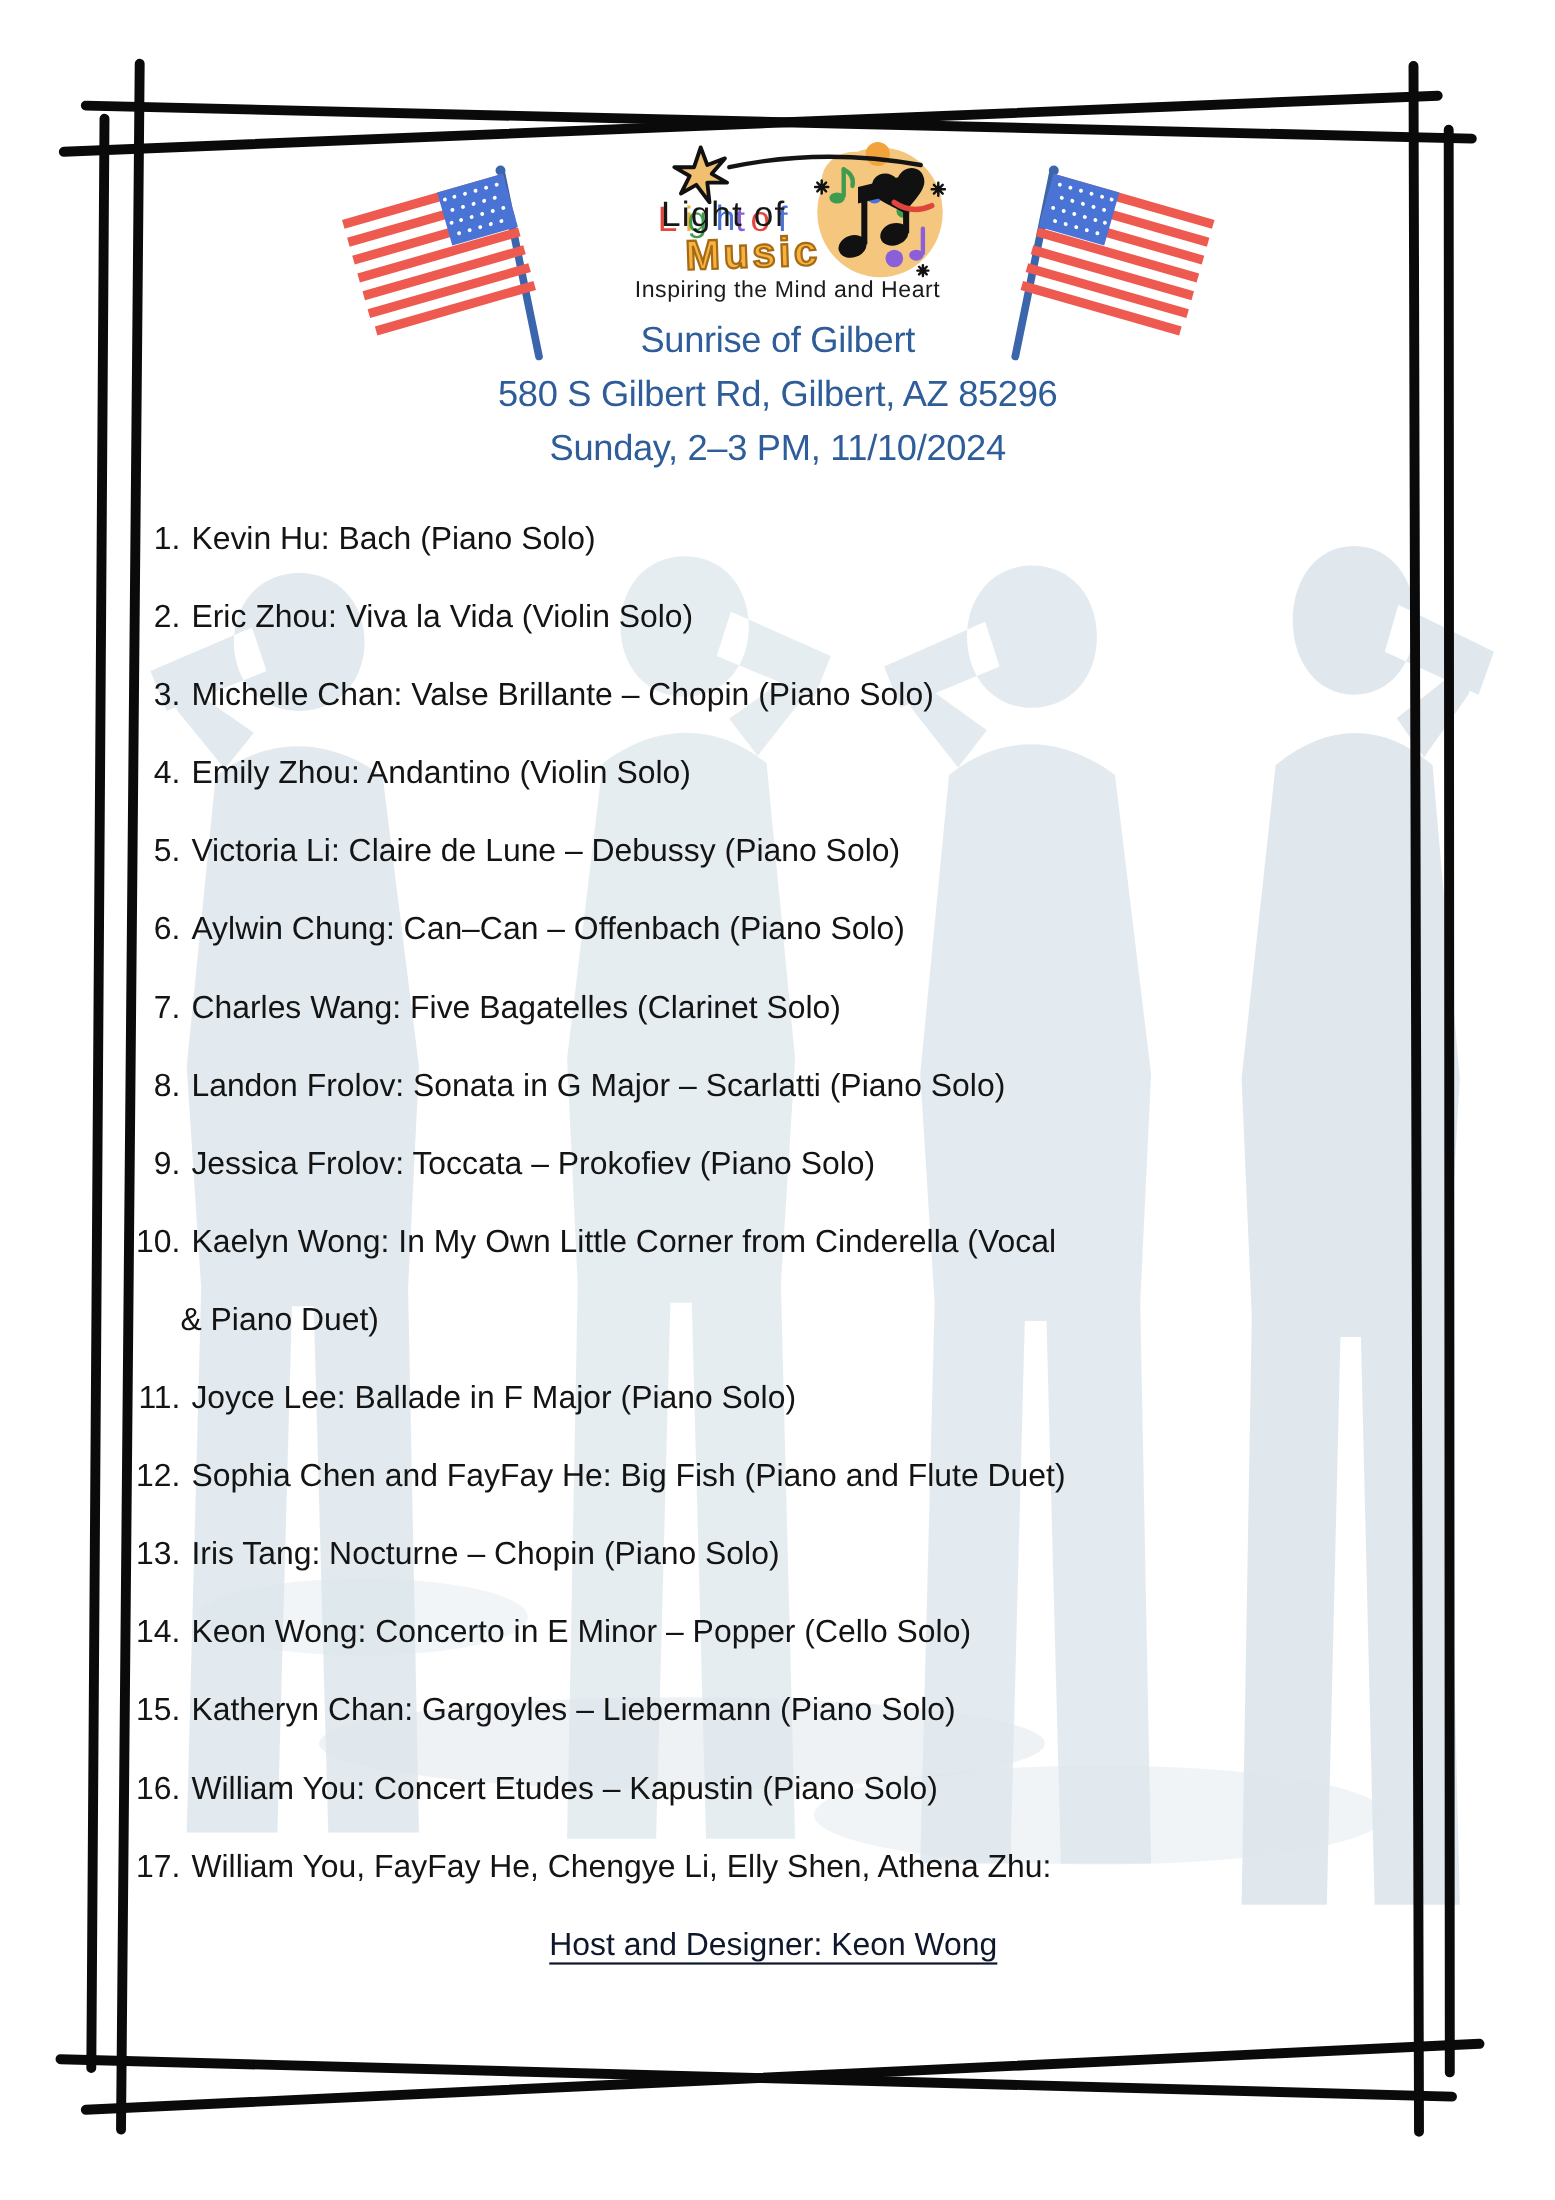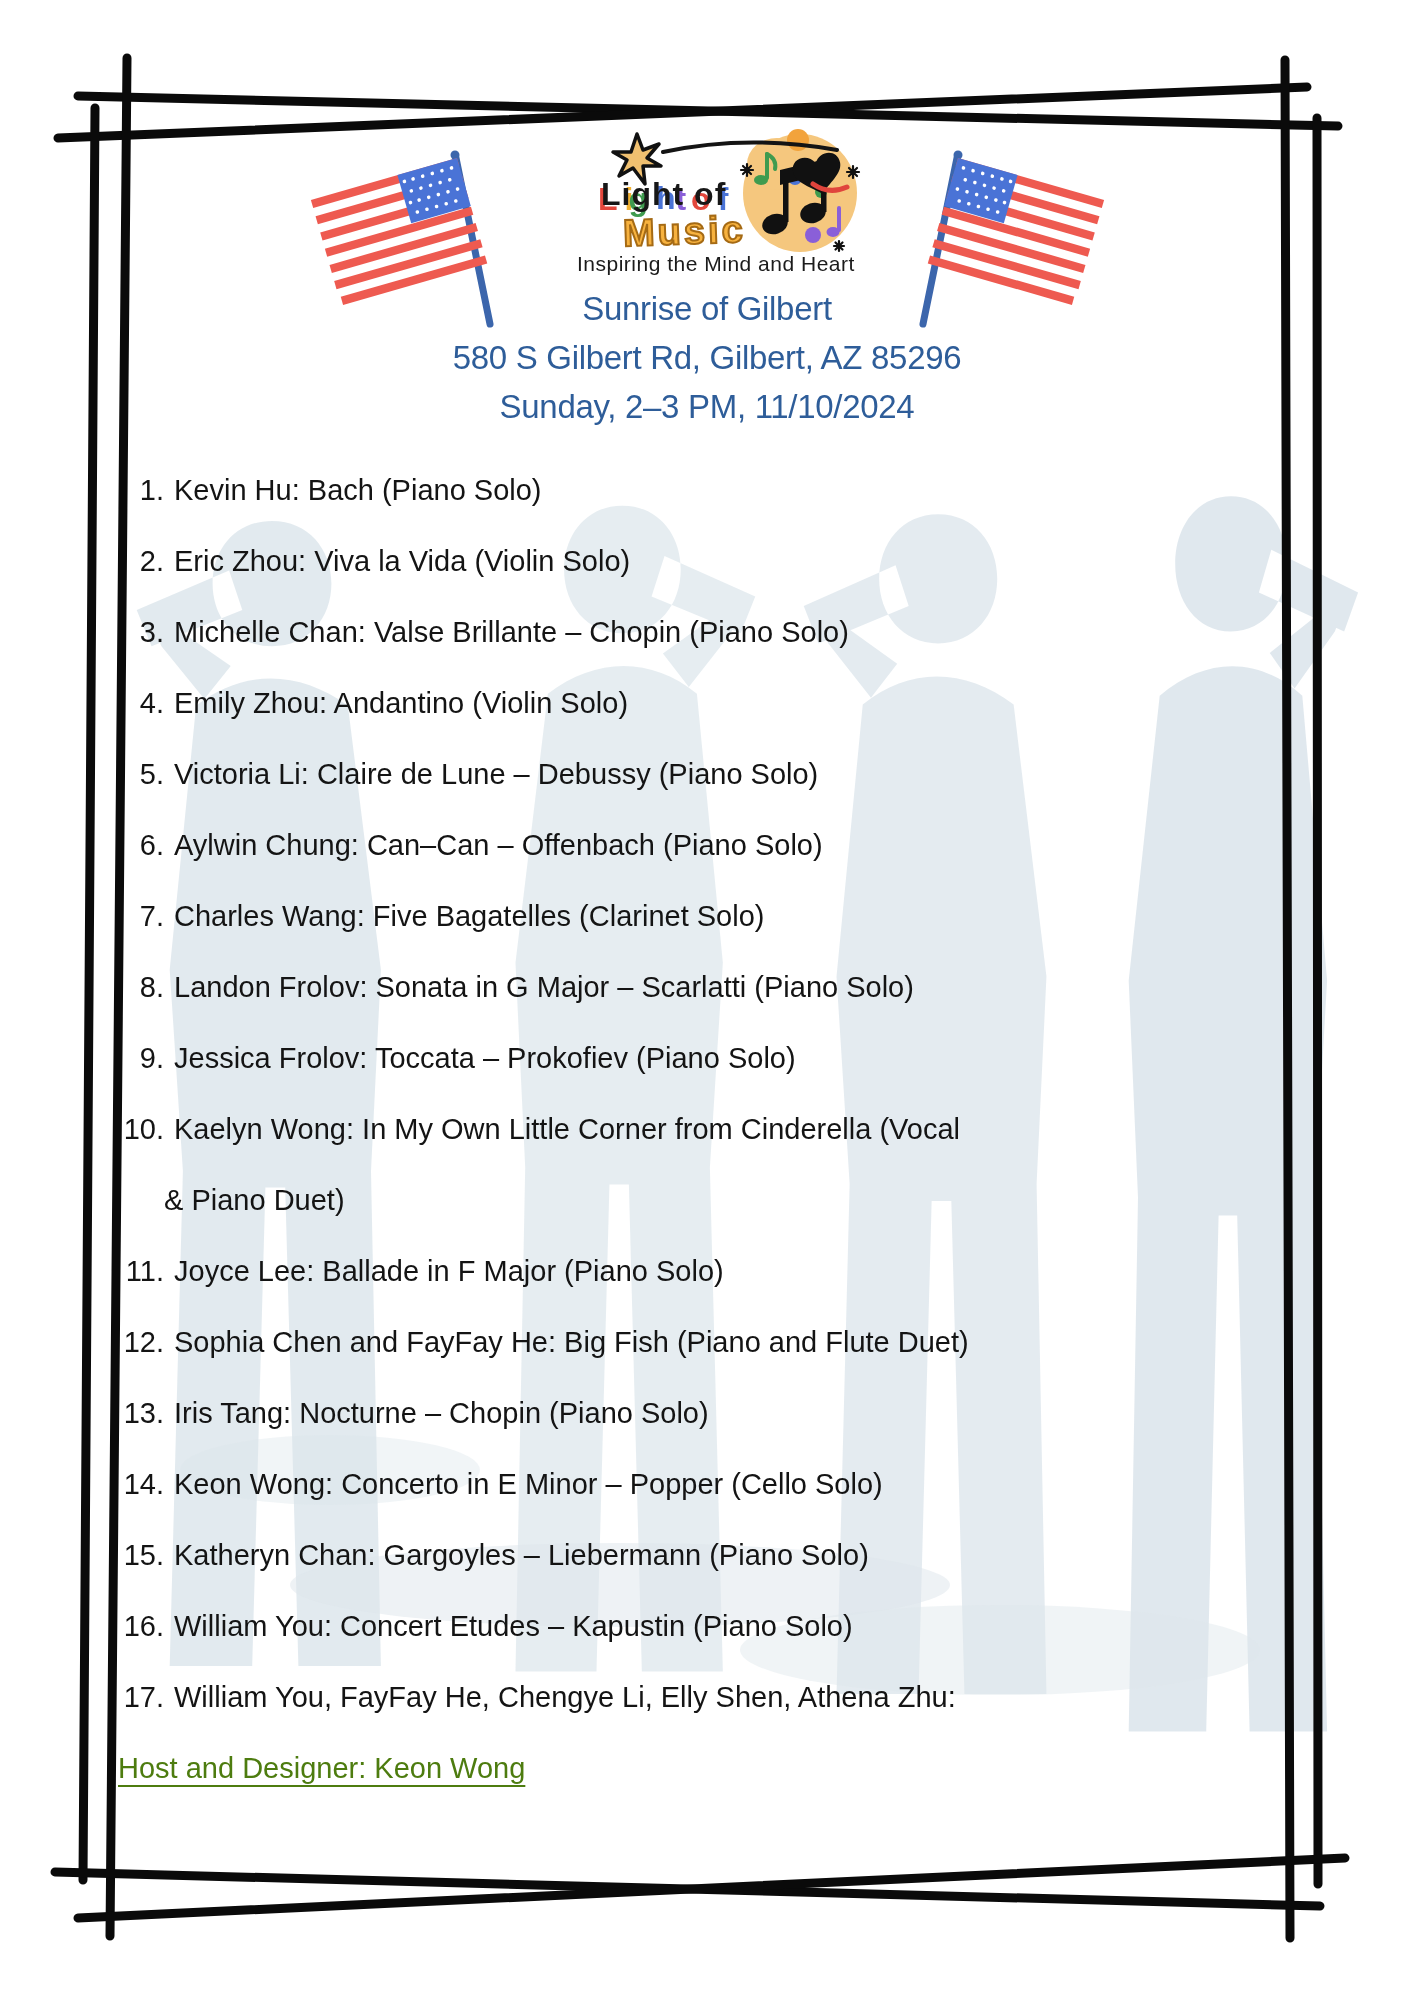--- a/index.html
+++ b/index.html
@@ -11,21 +11,21 @@
   .frame-svg{z-index:3;pointer-events:none;}
 
   
   .flag{position:absolute;width:235px;height:215px;}
   #flagL{left:285px;top:138px;}
   #flagR{left:895px;top:138px;}
 
   
   .logo{position:absolute;left:585px;top:112px;width:300px;height:170px;}
   .logo svg{position:absolute;left:0;top:0;}
-  .logo-light{position:absolute;left:16px;top:64px;font-size:32px;font-weight:bold;
+  .logo-light{position:absolute;left:16px;top:64px;font-size:32px;font-weight:normal;
               letter-spacing:1px;color:#171717;white-space:nowrap;}
   .logo-light span{display:inline-block;}
   .logo-light span:nth-child(1){text-shadow:-3px 5px 0 #e3473c;}
   .logo-light span:nth-child(2){text-shadow:3px 5px 0 #f2b233;}
   .logo-light span:nth-child(3){text-shadow:-3px 5px 0 #3f9b4f;}
   .logo-light span:nth-child(4){text-shadow:4px 4px 0 #4a73d6;}
   .logo-light span:nth-child(5){text-shadow:3px 5px 0 #8a5fd8;}
   .logo-light span:nth-child(7){text-shadow:-3px 5px 0 #e3473c;}
   .logo-light span:nth-child(8){text-shadow:3px 5px 0 #4a73d6;}
   .logo-music{position:absolute;left:38px;top:98px;font-size:38px;font-weight:bold;
@@ -38,21 +38,21 @@
   .hdr{position:absolute;left:0;right:0;top:284px;text-align:center;
        color:#2e5d99;font-weight:normal;font-size:33px;letter-spacing:-0.3px;}
   .hdr div{line-height:49px;white-space:nowrap;}
 
   
   .program{position:absolute;left:118px;top:455px;width:1170px;}
   .prow{height:71px;line-height:71px;font-size:29px;color:#141414;white-space:nowrap;}
   .prow .num{display:inline-block;width:46px;text-align:right;margin-right:10px;}
   .prow .b{font-weight:normal;}
   .prow.cont{padding-left:46px;}
-  .frow{height:71px;line-height:71px;font-size:29px;color:#4d7c0f;text-align:left;
+  .frow{height:71px;line-height:71px;font-size:29px;color:#0f172a;text-align:center;
         text-decoration:underline;text-decoration-thickness:2px;text-underline-offset:7px;}
 </style>
 </head>
 <body>
 
 <div class="page">
 
   <svg class="layer wm" viewBox="0 0 1414 2000" aria-hidden="true">
     <defs>
       <path id="soldier" d="

